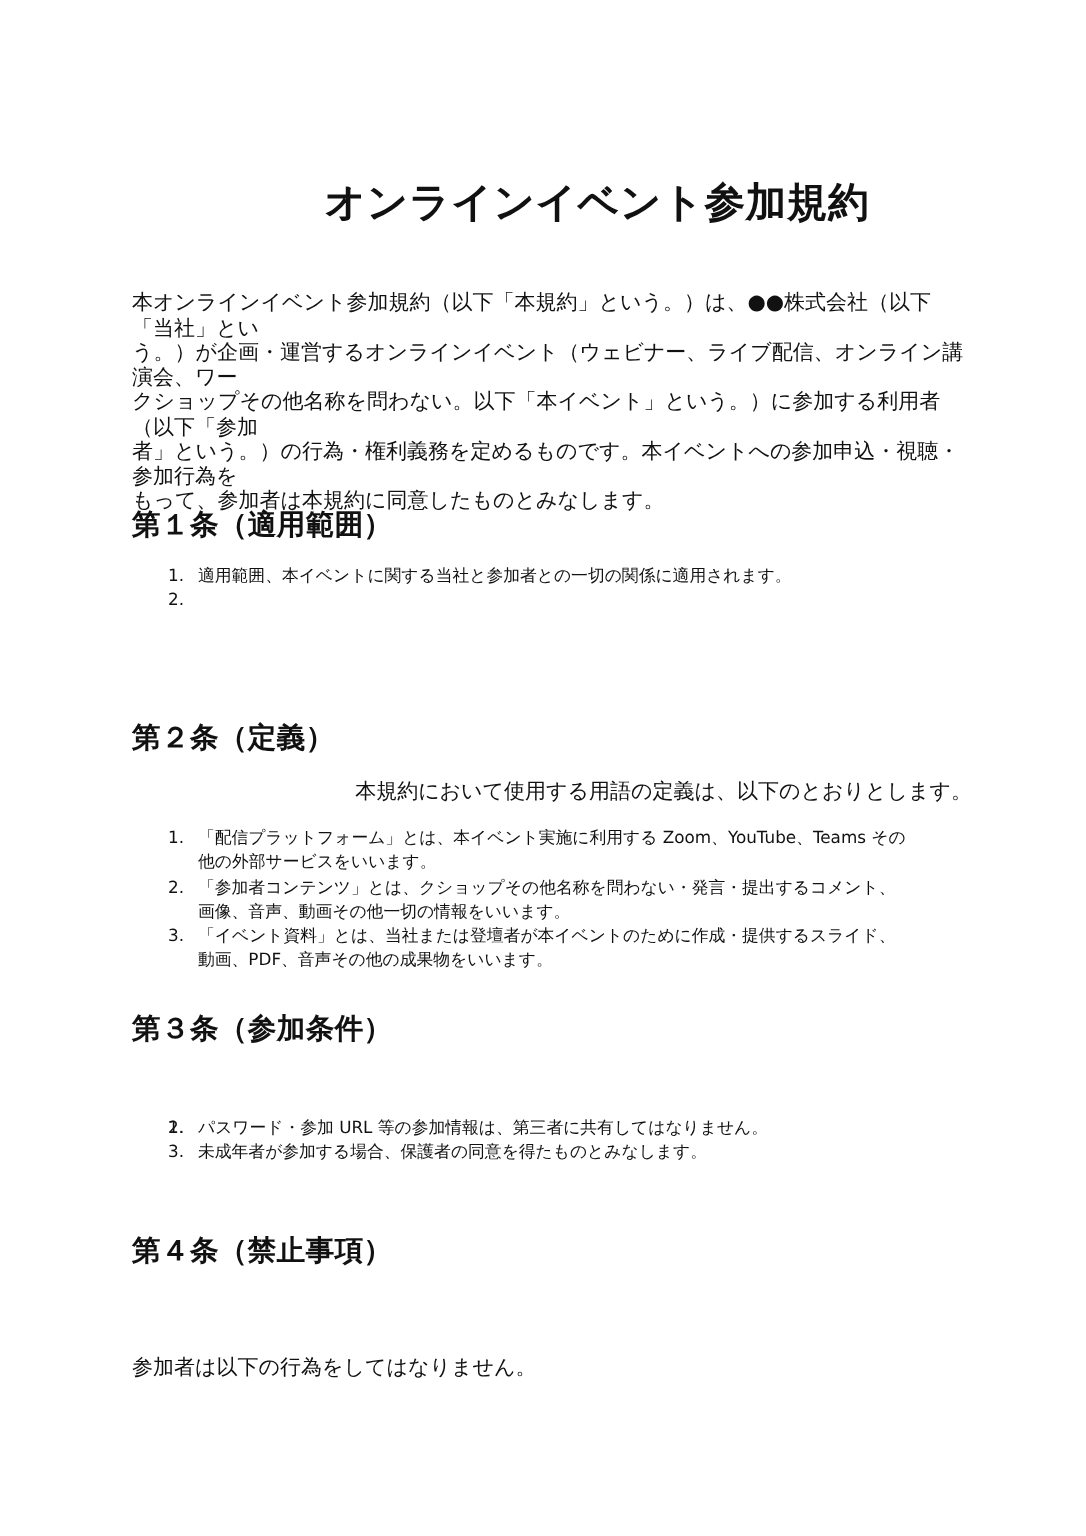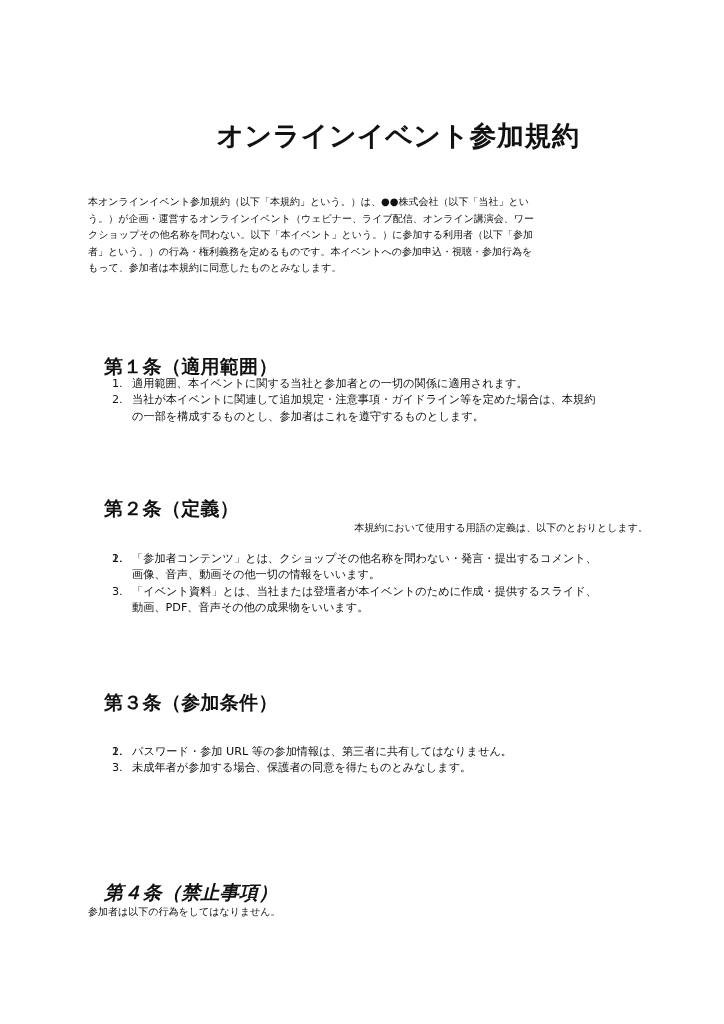--- a/index.html
+++ b/index.html
@@ -8,25 +8,25 @@
       font-family: "DejaVu Sans", "Liberation Sans", sans-serif;
       color: #111111;
     }
     .title {
       position: absolute; left: 0; width: 724px; top: 116px;
       text-align: center; font-size: 27px; font-weight: bold; letter-spacing: 0.5px;
       line-height: 40px; margin: 0; padding-left: 36px;
     }
     .para {
       position: absolute; left: 88px; width: 560px;
-      font-size: 10px; line-height: 16.5px; margin: 0; white-space: pre-line;
+      font-size: 14px; line-height: 16.5px; margin: 0; white-space: pre-line;
     }
     .heading {
       position: absolute; left: 88px; font-size: 19px; font-weight: bold;
-      line-height: 28px; margin: 16px; letter-spacing: 0.3px;
+      line-height: 28px; margin: 0; letter-spacing: 0.3px;
     }
     ol.list {
       position: absolute; left: 88px; width: 560px; margin: 0; padding: 0;
       list-style: none; font-size: 11.2px; line-height: 16.3px;
     }
     ol.list li { position: relative; padding-left: 44px; white-space: pre-line; }
     ol.list li .num { position: absolute; left: 24px; top: 0; }
   </style>
 </head>
 <body>
@@ -35,35 +35,35 @@
 
 <p class="para" style="top:194px;">本オンラインイベント参加規約（以下「本規約」という。）は、●●株式会社（以下「当社」とい
 う。）が企画・運営するオンラインイベント（ウェビナー、ライブ配信、オンライン講演会、ワー
 クショップその他名称を問わない。以下「本イベント」という。）に参加する利用者（以下「参加
 者」という。）の行為・権利義務を定めるものです。本イベントへの参加申込・視聴・参加行為を
 もって、参加者は本規約に同意したものとみなします。</p>
 
 <h2 class="heading" style="top:336px;">第１条（適用範囲）</h2>
 <ol class="list" style="top:376px;">
   <li><span class="num">1.</span><span>適用範囲、本イベントに関する当社と参加者との一切の関係に適用されます。</span></li>
-  <li><span class="num">2.</span><span>当社が本イベントに関連して追加規定・注意事項・ガイドライン等を定めた場合は、本規約
-の一部を構成するものとし、参加者はこれを遵守するものとします。</span></li>
+  <li><span class="num">2.</span></li>
 </ol>
 
 <h2 class="heading" style="top:478px;">第２条（定義）</h2>
 <p class="para" style="top:520px;text-align:right;">本規約において使用する用語の定義は、以下のとおりとします。</p>
 <ol class="list" style="top:551px;">
-  <li><span class="num">1.</span></li>
+  <li><span class="num">1.</span><span>「配信プラットフォーム」とは、本イベント実施に利用する Zoom、YouTube、Teams その
+他の外部サービスをいいます。</span></li>
   <li><span class="num">2.</span><span>「参加者コンテンツ」とは、クショップその他名称を問わない・発言・提出するコメント、
 画像、音声、動画その他一切の情報をいいます。</span></li>
   <li><span class="num">3.</span><span>「イベント資料」とは、当社または登壇者が本イベントのために作成・提供するスライド、
 動画、PDF、音声その他の成果物をいいます。</span></li>
 </ol>
 
 <h2 class="heading" style="top:672px;">第３条（参加条件）</h2>
 <ol class="list" style="top:744px;">
   <li><span class="num">1.</span></li>
   <li><span class="num">2.</span><span>パスワード・参加 URL 等の参加情報は、第三者に共有してはなりません。</span></li>
   <li><span class="num">3.</span><span>未成年者が参加する場合、保護者の同意を得たものとみなします。</span></li>
 </ol>
 
-<h2 class="heading" style="top:862px;font-style:italic;">第４条（禁止事項）</h2>
+<h2 class="heading" style="top:820px;">第４条（禁止事項）</h2>
 <p class="para" style="top:904px;">参加者は以下の行為をしてはなりません。</p>
 
 </body></html>

